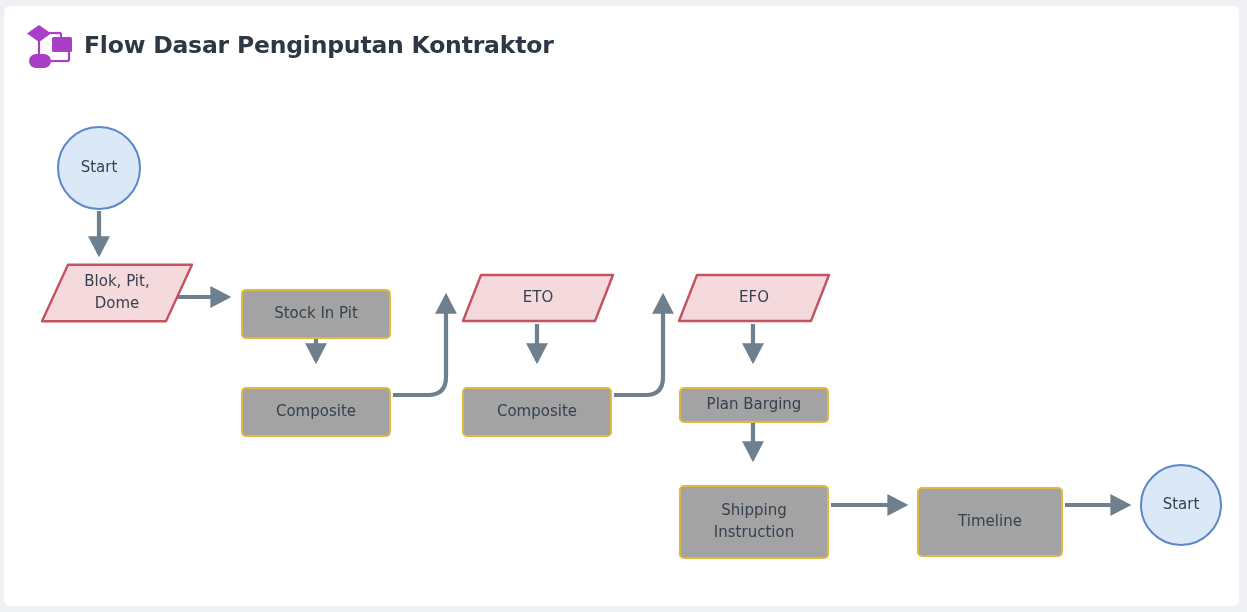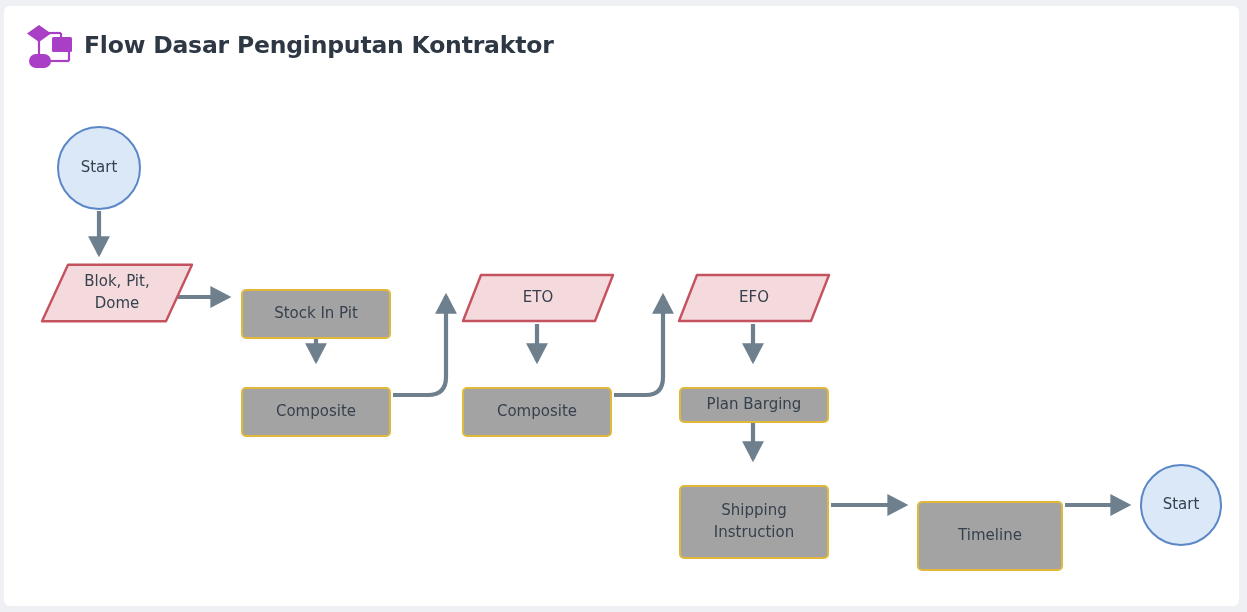--- a/index.html
+++ b/index.html
@@ -240,21 +240,21 @@
       </div>
 
       <div class="node node-process" style="left:679px; top:370px; width:150px; height:36px;">
         <span class="node-label">Plan Barging</span>
       </div>
 
       <div class="node node-process" style="left:679px; top:468px; width:150px; height:74px;">
         <span class="node-label">Shipping<br>Instruction</span>
       </div>
 
-      <div class="node node-process" style="left:917px; top:484px; width:146px; height:70px;">
+      <div class="node node-process" style="left:917px; top:470px; width:146px; height:70px;">
         <span class="node-label">Timeline</span>
       </div>
 
       <div class="node node-terminator" style="left:1140px; top:464px; width:82px; height:82px;">
         <span class="node-label">Start</span>
       </div>
 
     </div>
   </div>
 </div>

